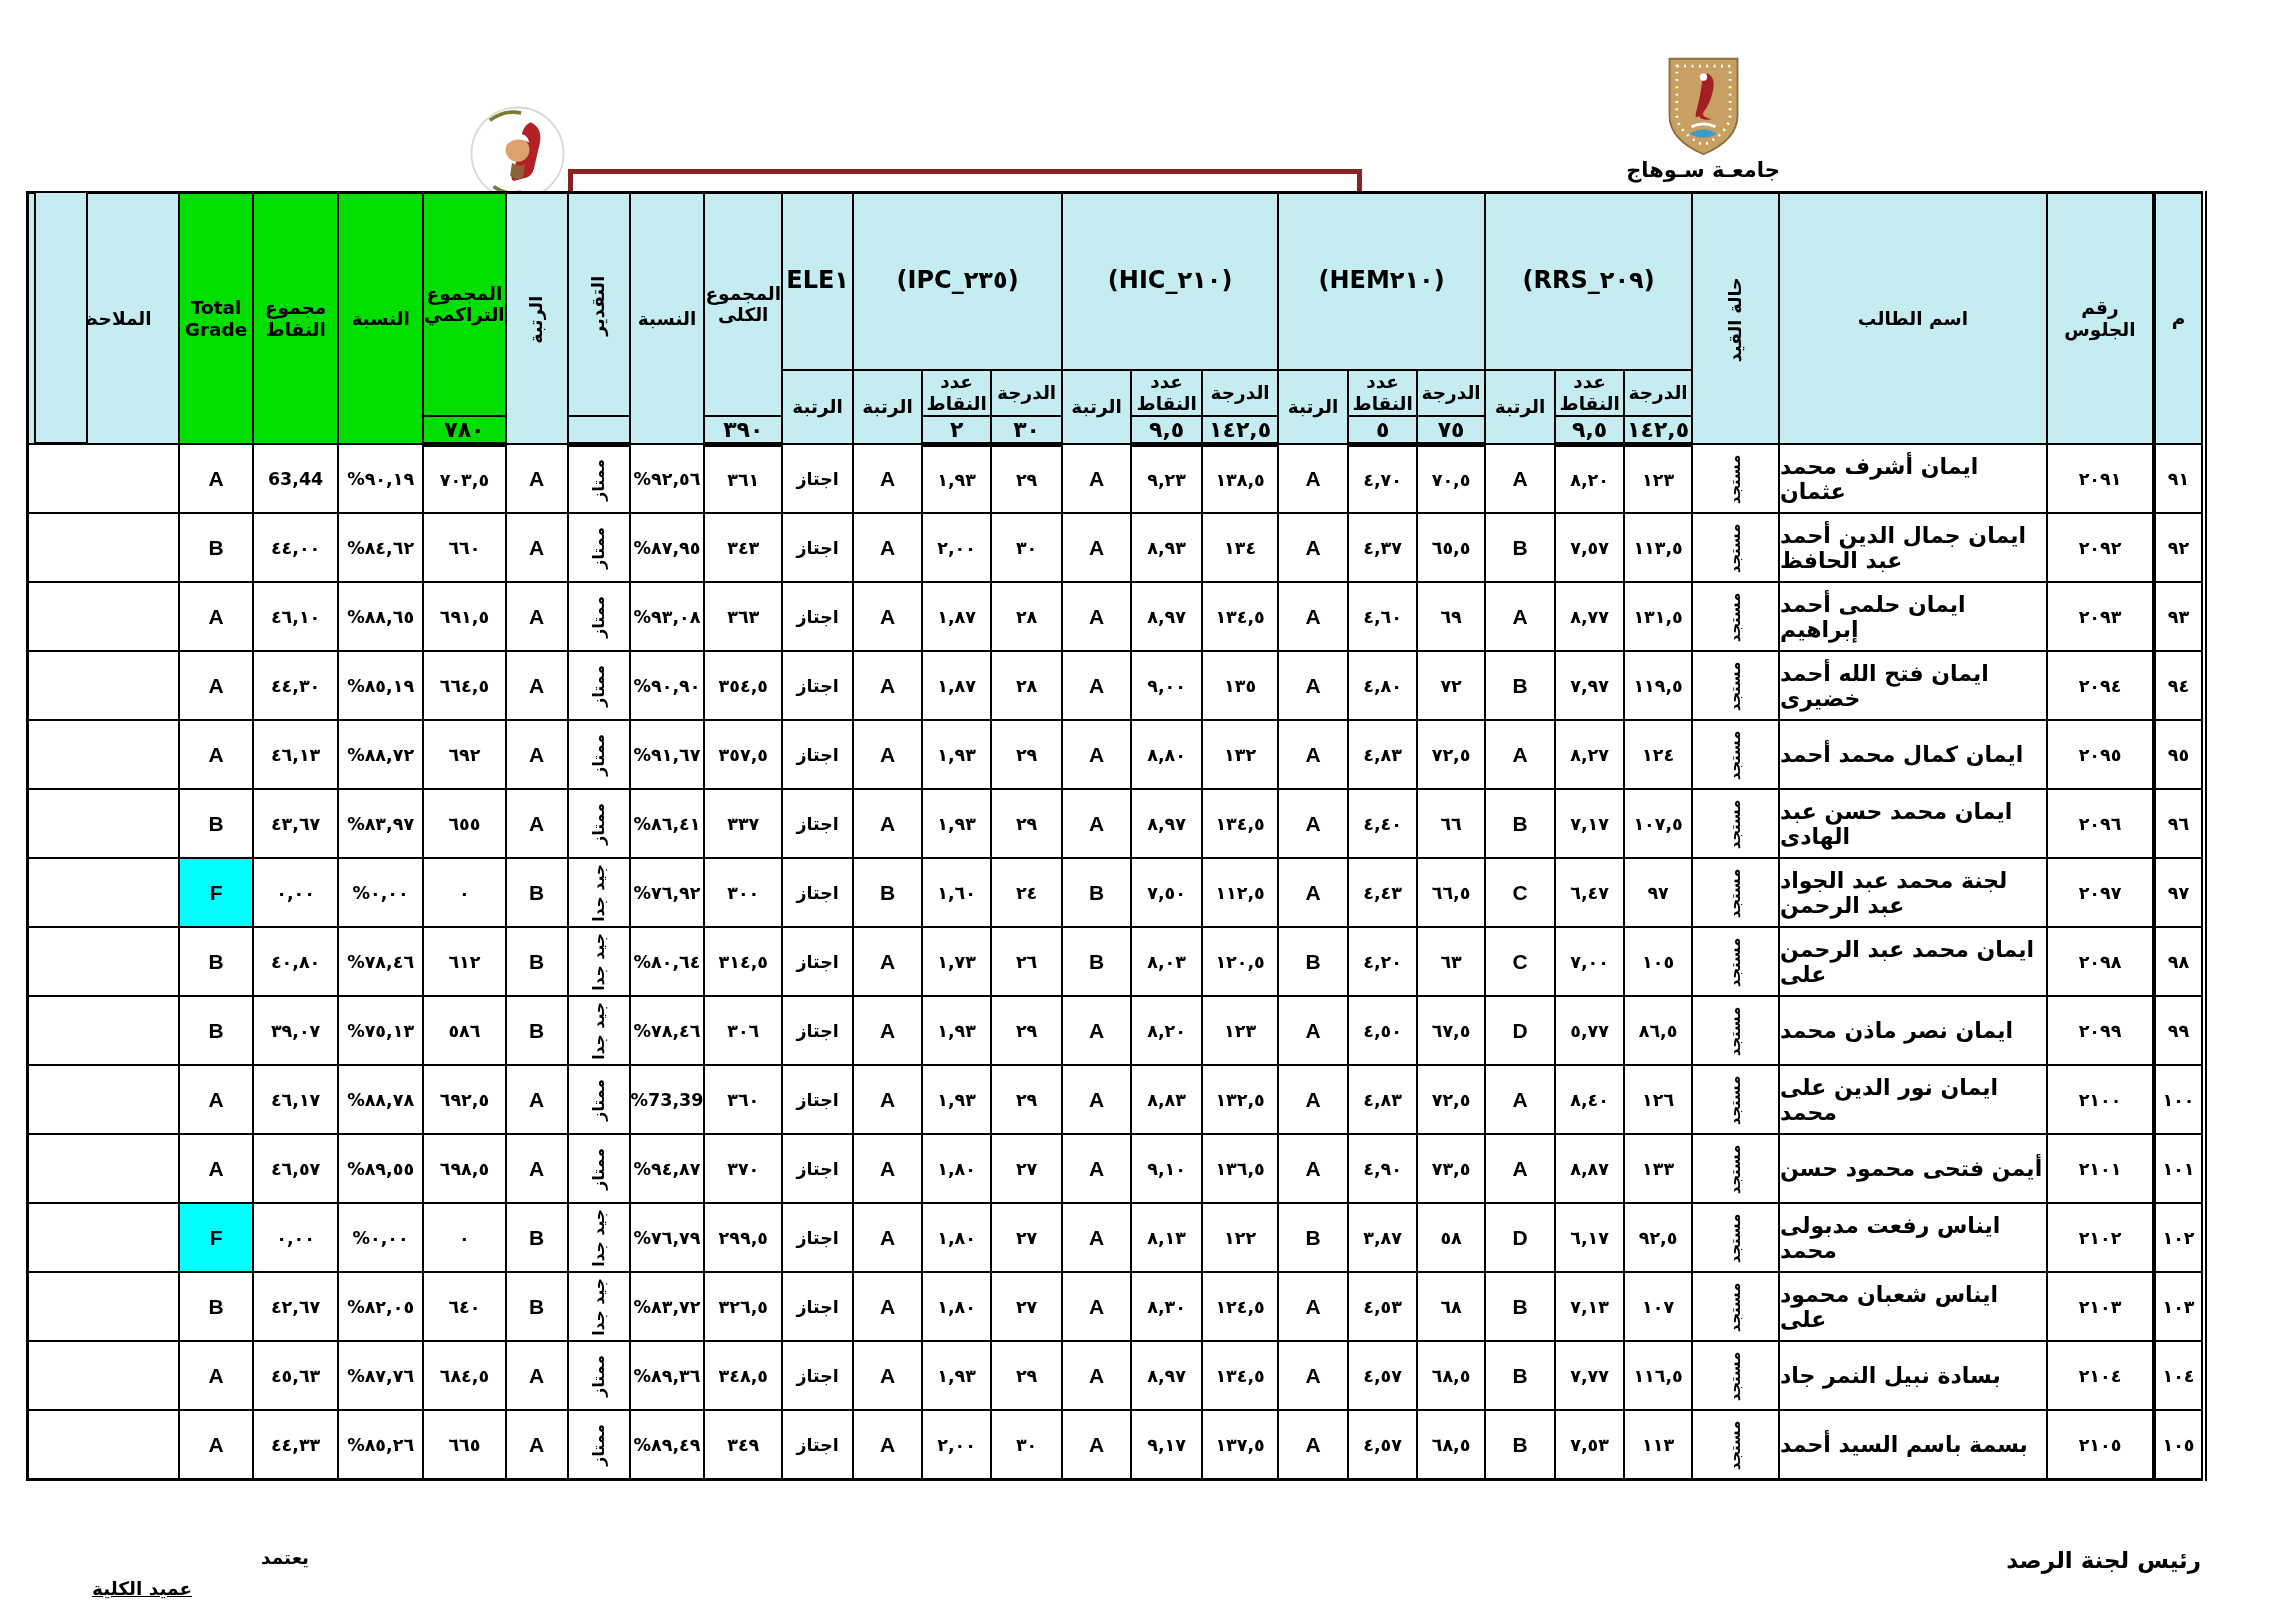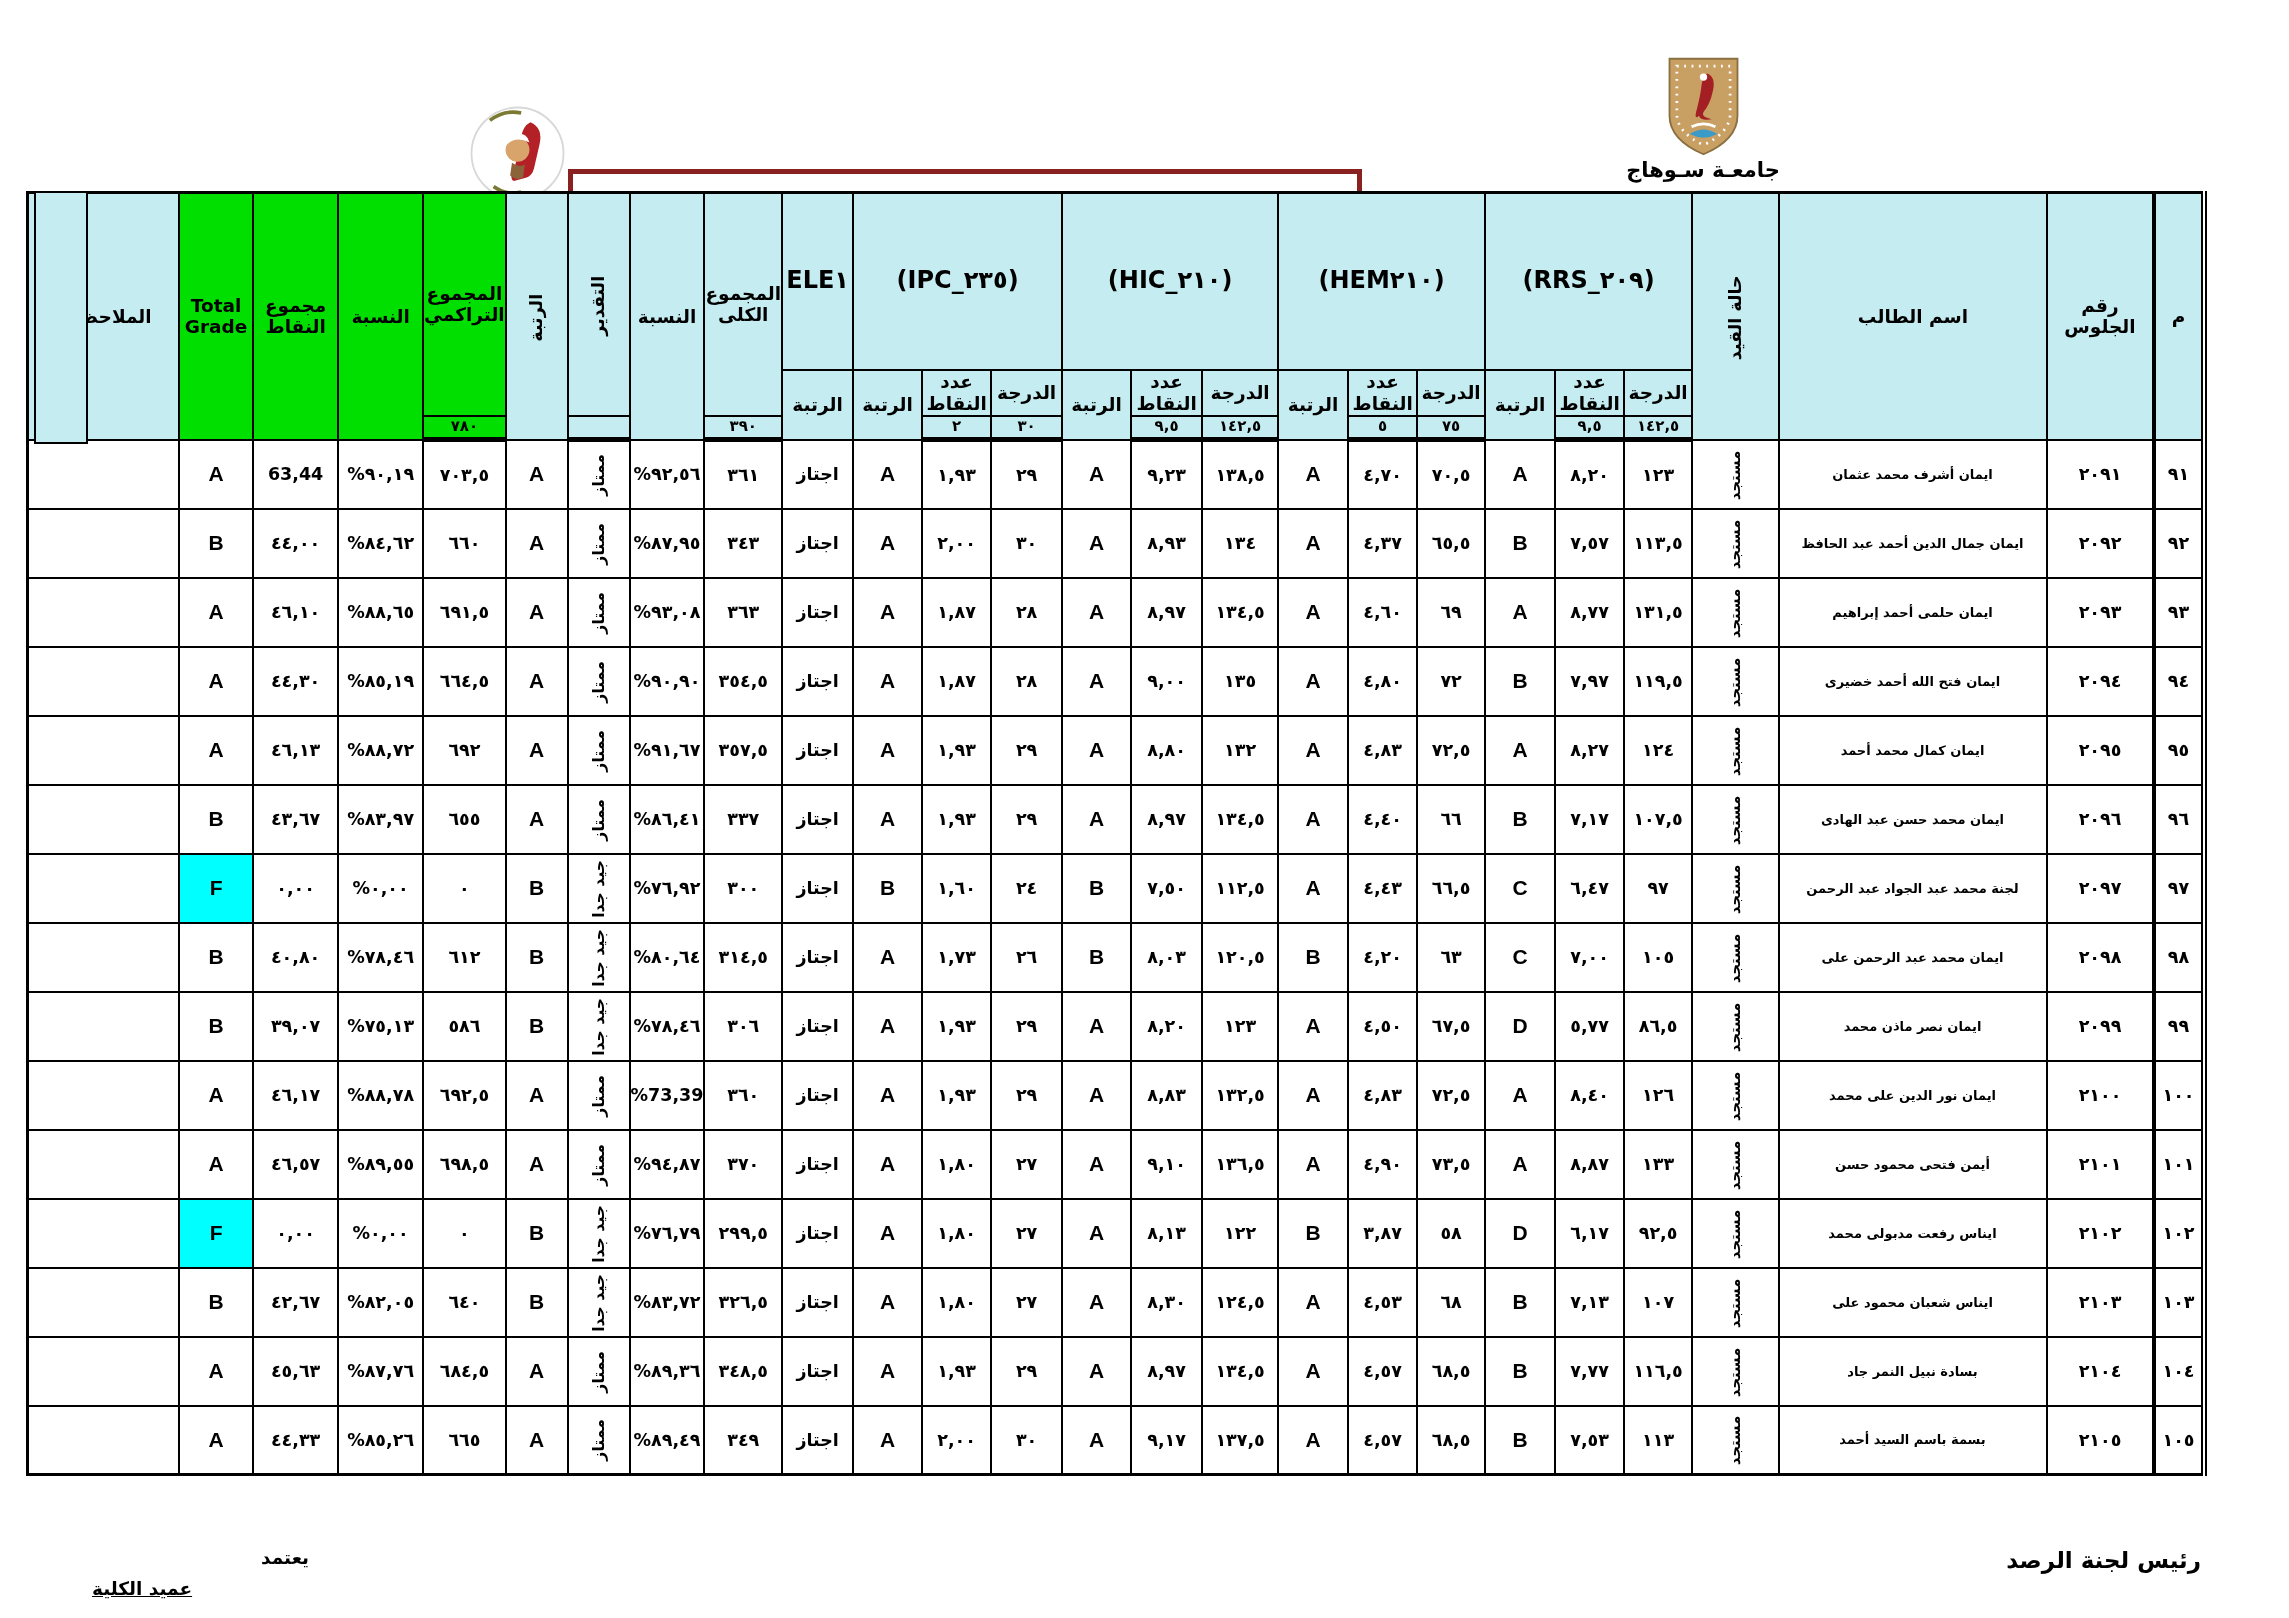--- a/index.html
+++ b/index.html
@@ -28,27 +28,27 @@
   .sheet{position:absolute;top:191px;right:83px;}
   table{border-collapse:collapse;table-layout:fixed;direction:rtl;}
   td,th{border:2.8px solid #000;padding:0;text-align:center;vertical-align:middle;overflow:hidden;
         font-family:"DejaVu Sans",sans-serif;font-weight:bold;}
   table{border:3.7px solid #000;}
   thead th{background:#c5ecf0;font-size:18.5px;line-height:1.15;}
   thead th.green{background:#00df00;}
   thead tr.r1{height:177px;}
   thead tr.r2{height:46px;}
   thead tr.r3{height:24px;}
-  thead tr.r3 th{font-size:15px;border-bottom:5.5px solid #000;margin-left:12px;}
+  thead tr.r3 th{font-size:22px;border-bottom:5.5px solid #000;margin-left:12px;}
   thead th.subj{font-size:24px;direction:ltr;}
   thead th.maxv{font-size:16.6px;}
   tbody tr{height:69px;background:#fff;}
   td.num{font-size:17.5px;}
   td.lat{font-size:21px;font-family:"Liberation Sans","DejaVu Sans",sans-serif;}
-  td.namec{text-align:center;padding-right:1px;font-size:13px;}
+  td.namec{text-align:left;padding-right:1px;font-size:22px;}
   td.ltr,th.ltr{direction:ltr;margin-left:32px;}
   td.fail{background:#00ffff;}
   .vert{display:inline-block;transform:rotate(-90deg);white-space:nowrap;line-height:1;}
   th .vert{font-size:17.5px;}
   td .vert{font-size:14.8px;}
   td.vgrade .vert{font-size:15.7px;}
   col.c-m{width:50px;}   col.c-seat{width:107px;} col.c-name{width:268px;} col.c-status{width:39px;}
   col.c-s1{width:68px;}  col.c-p1{width:69px;}  col.c-r1{width:70px;}
   col.c-s2{width:68px;}  col.c-p2{width:69px;}  col.c-r2{width:70px;}
   col.c-s3{width:76px;}  col.c-p3{width:71px;}  col.c-r3{width:69px;}

